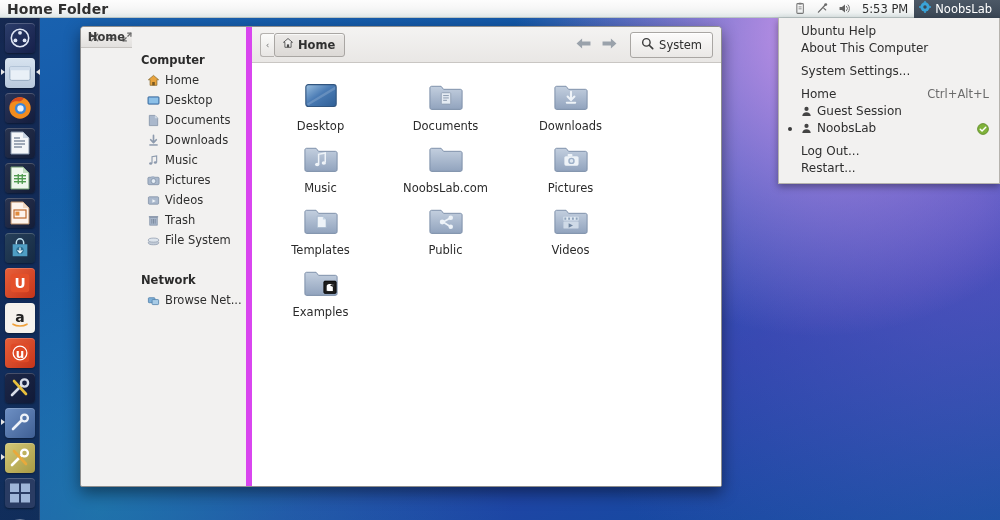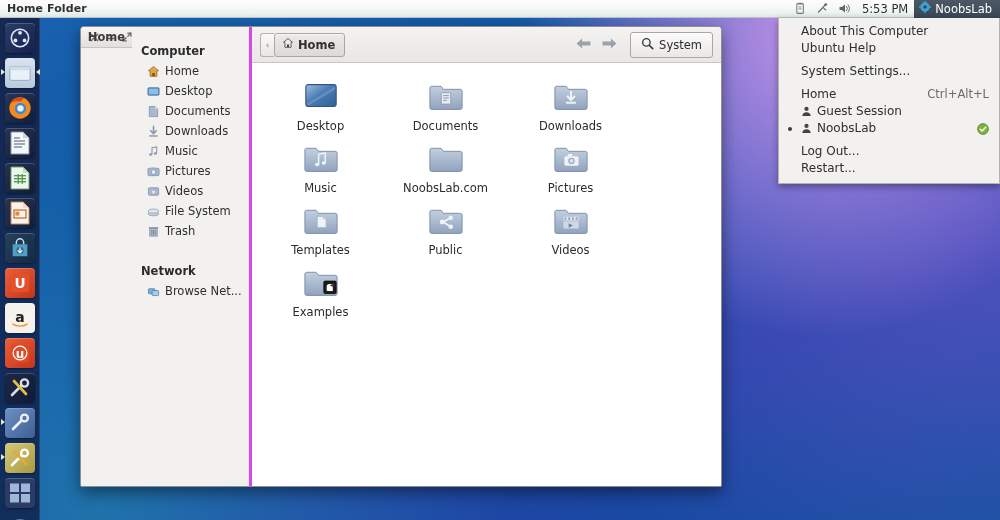--- a/index.html
+++ b/index.html
@@ -21,21 +21,21 @@
   #panel {
     position: absolute; top: 0; left: 0; width: 1000px; height: 18px;
     background: linear-gradient(180deg,#fdfdfd 0%,#f7f7f7 45%,#eef1f1 75%,#dfe7e7 100%);
     border-bottom: 1px solid #b9c4c4;
     display: flex; align-items: center;
     font-size: 11.5px; color: #2b2b2b;
     z-index: 40;
   }
   #panel-title {
     font-weight: bold; margin-left: 7px; letter-spacing: .1px;
-    font-size: 11px; color: #303030;
+    font-size: 14px; color: #303030;
   }
   #panel-right {
     margin-left: auto; display: flex; align-items: center; height: 18px;
   }
   .tray-icon {
     display: flex; align-items: center; justify-content: center;
     width: 18px; height: 18px; opacity: .78; margin: 0 2px;
   }
   #panel-clock { font-size: 11.5px; color: #2e2e2e; padding: 0 6px; }
   #panel-user {
@@ -122,22 +122,22 @@
   #win-title {
     position: absolute; left: 0; right: 0; text-align: center;
     font-size: 11.5px; font-weight: bold; color: #3c3c3c;
     pointer-events: none;
   }
   #win-body { flex: 1; display: flex; min-height: 0; }
 
   #sidebar {
     width: 120px; flex: 0 0 120px;
     background: #f2f1f0;
-    border-right: 3px solid #d946ef;
-    padding-top: 14px;
+    border-right: 6px solid #d946ef;
+    padding-top: 23px;
     font-size: 11.5px; color: #2e2e2e;
     overflow: hidden;
   }
   .side-head {
     font-weight: bold; font-size: 11.5px; color: #2b2b2b;
     padding: 3px 0 3px 9px;
   }
   .side-item {
     height: 20px; display: flex; align-items: center; gap: 5px;
     padding-left: 14px; white-space: nowrap; overflow: hidden;
@@ -244,24 +244,24 @@
             </g>
           </svg>
       </span>
       <span>NoobsLab</span>
     </div>
   </div>
 </div>
 
 <div id="session-menu">
   <div class="menu-item">
+    <span>Ubuntu Help</span>
+  </div>
+  <div class="menu-item">
     <span>About This Computer</span>
-  </div>
-  <div class="menu-item">
-    <span>Ubuntu Help</span>
   </div>
   <div class="menu-sep"></div>
   <div class="menu-item">
     <span>System Settings...</span>
   </div>
   <div class="menu-sep"></div>
   <div class="menu-item">
     <span>Home</span>
     <span class="accel">Ctrl+Alt+L</span>
   </div>
@@ -570,40 +570,40 @@
               <rect x="1.5" y="3" width="11" height="8" rx="1" fill="#aab8cc" stroke="#7d8da3" stroke-width=".8"></rect>
               <path d="M5.8 5.6l3.6 1.9-3.6 1.9z" fill="#f0f4f8"></path>
             </svg>
         </span>
         <span>Videos</span>
       </div>
 
       <div class="side-item">
         <span class="side-ico">
           <svg width="13" height="13" viewBox="0 0 14 14">
-              <ellipse cx="7" cy="9.4" rx="5.6" ry="2.2" fill="#c3ccd8" stroke="#8d9aad" stroke-width=".8"></ellipse>
-              <ellipse cx="7" cy="6.6" rx="5.6" ry="2.2" fill="#dde4ec" stroke="#8d9aad" stroke-width=".8"></ellipse>
-            </svg>
-        </span>
-        <span>File System</span>
-      </div>
-
-      <div class="side-item">
-        <span class="side-ico">
-          <svg width="13" height="13" viewBox="0 0 14 14">
               <rect x="3" y="3.6" width="8" height="8.4" fill="#aab8cc" stroke="#7d8da3" stroke-width=".8"></rect>
               <rect x="2" y="2.2" width="10" height="1.6" fill="#8d9aad"></rect>
               <g stroke="#6e7d92" stroke-width=".8">
                 <line x1="5.2" y1="5.4" x2="5.2" y2="10.4"></line>
                 <line x1="7" y1="5.4" x2="7" y2="10.4"></line>
                 <line x1="8.8" y1="5.4" x2="8.8" y2="10.4"></line>
               </g>
             </svg>
         </span>
         <span>Trash</span>
+      </div>
+
+      <div class="side-item">
+        <span class="side-ico">
+          <svg width="13" height="13" viewBox="0 0 14 14">
+              <ellipse cx="7" cy="9.4" rx="5.6" ry="2.2" fill="#c3ccd8" stroke="#8d9aad" stroke-width=".8"></ellipse>
+              <ellipse cx="7" cy="6.6" rx="5.6" ry="2.2" fill="#dde4ec" stroke="#8d9aad" stroke-width=".8"></ellipse>
+            </svg>
+        </span>
+        <span>File System</span>
       </div>
 
       <div class="side-head" style="margin-top:20px;">Network</div>
 
       <div class="side-item">
         <span class="side-ico">
           <svg width="13" height="13" viewBox="0 0 14 14">
               <rect x="1.5" y="4" width="7" height="5.4" rx=".8" fill="#7fb0d8" stroke="#4a7ba6" stroke-width=".8"></rect>
               <rect x="5.5" y="6" width="7" height="5.4" rx=".8" fill="#a8cbe6" stroke="#4a7ba6" stroke-width=".8"></rect>
             </svg>

